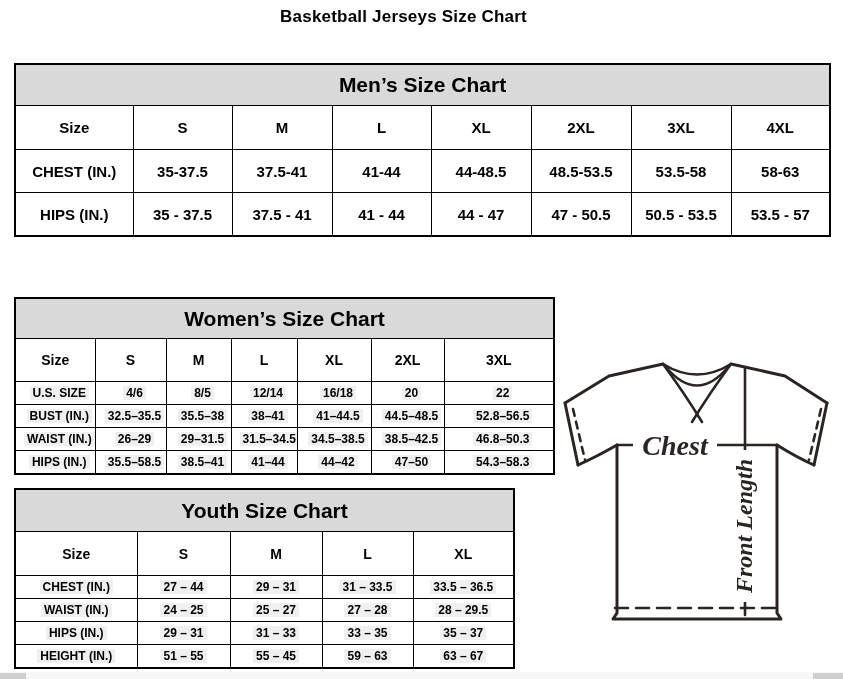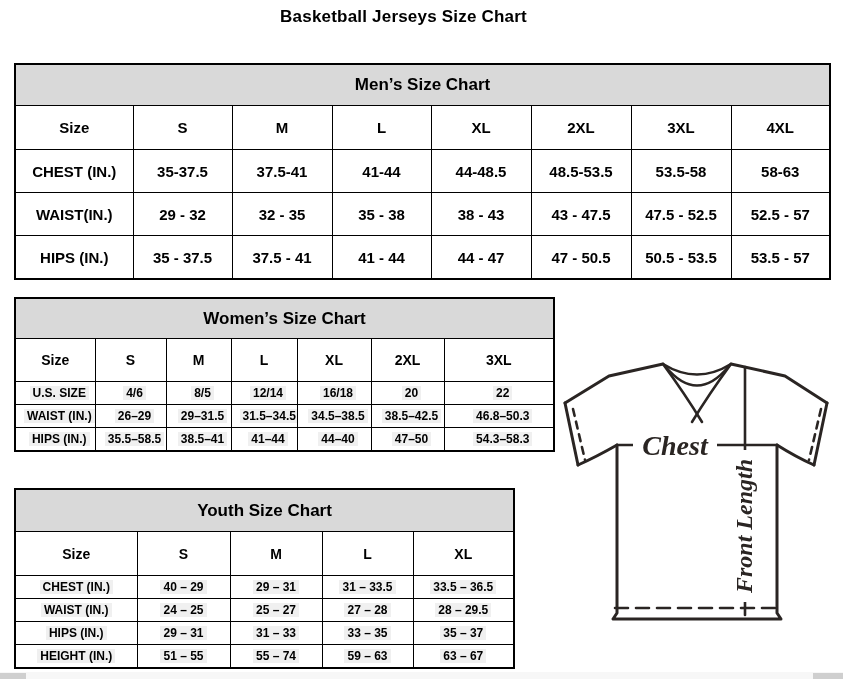--- a/index.html
+++ b/index.html
@@ -26,21 +26,21 @@
   th, td {
     border:1.5px solid #000;
     text-align:center;
     vertical-align:middle;
     padding:0;
     overflow:hidden;
     white-space:nowrap;
   }
   .band-row th {
     background:#d9d9d9;
-    font-size:17px;
+    font-size:21px;
     font-weight:bold;
   }
   .mens-table   { left:14px; top:63px;  width:815px; }
   .womens-table { left:14px; top:297px; width:539px; }
   .youth-table  { left:14px; top:488px; width:499px;border-radius:16px; }
 
   .mens-table .band-row th { height:40px; }
   .mens-table .size-row th { height:43px; font-size:15px; }
   .mens-table .data-row td { height:42px; font-size:15px; font-weight:bold; }
 
@@ -97,30 +97,20 @@
     <td>CHEST (IN.)</td>
     <td>35-37.5</td>
     <td>37.5-41</td>
     <td>41-44</td>
     <td>44-48.5</td>
     <td>48.5-53.5</td>
     <td>53.5-58</td>
     <td>58-63</td>
   </tr>
   <tr class="data-row">
-    <td>WAIST(IN.)</td>
-    <td>29 - 32</td>
-    <td>32 - 35</td>
-    <td>35 - 38</td>
-    <td>38 - 43</td>
-    <td>43 - 47.5</td>
-    <td>47.5 - 52.5</td>
-    <td>52.5 - 57</td>
-  </tr>
-  <tr class="data-row">
     <td>HIPS (IN.)</td>
     <td>35 - 37.5</td>
     <td>37.5 - 41</td>
     <td>41 - 44</td>
     <td>44 - 47</td>
     <td>47 - 50.5</td>
     <td>50.5 - 53.5</td>
     <td>53.5 - 57</td>
   </tr>
 </tbody>
@@ -152,34 +142,43 @@
   <tr class="data-row">
     <td><span class="shade">U.S. SIZE</span></td>
     <td><span class="shade">4/6</span></td>
     <td><span class="shade">8/5</span></td>
     <td><span class="shade">12/14</span></td>
     <td><span class="shade">16/18</span></td>
     <td><span class="shade">20</span></td>
     <td><span class="shade">22</span></td>
   </tr>
   <tr class="data-row">
+    <td><span class="shade">BUST (IN.)</span></td>
+    <td><span class="shade">32.5–35.5</span></td>
+    <td><span class="shade">35.5–38</span></td>
+    <td><span class="shade">38–41</span></td>
+    <td><span class="shade">41–44.5</span></td>
+    <td><span class="shade">44.5–48.5</span></td>
+    <td><span class="shade">52.8–56.5</span></td>
+  </tr>
+  <tr class="data-row">
     <td><span class="shade">WAIST (IN.)</span></td>
     <td><span class="shade">26–29</span></td>
     <td><span class="shade">29–31.5</span></td>
     <td><span class="shade">31.5–34.5</span></td>
     <td><span class="shade">34.5–38.5</span></td>
     <td><span class="shade">38.5–42.5</span></td>
     <td><span class="shade">46.8–50.3</span></td>
   </tr>
   <tr class="data-row">
     <td><span class="shade">HIPS (IN.)</span></td>
     <td><span class="shade">35.5–58.5</span></td>
     <td><span class="shade">38.5–41</span></td>
     <td><span class="shade">41–44</span></td>
-    <td><span class="shade">44–40</span></td>
+    <td><span class="shade">44–42</span></td>
     <td><span class="shade">47–50</span></td>
     <td><span class="shade">54.3–58.3</span></td>
   </tr>
 </tbody>
   </table>
 
 <table class="youth-table">
   <colgroup>
     <col style="width:122px">
       <col style="width:93px">
@@ -193,21 +192,21 @@
   </tr>
   <tr class="size-row">
     <th>Size</th>
     <th>S</th>
     <th>M</th>
     <th>L</th>
     <th>XL</th>
   </tr>
   <tr class="data-row">
     <td><span class="shade">CHEST (IN.)</span></td>
-    <td><span class="shade">40 – 29</span></td>
+    <td><span class="shade">27 – 44</span></td>
     <td><span class="shade">29 – 31</span></td>
     <td><span class="shade">31 – 33.5</span></td>
     <td><span class="shade">33.5 – 36.5</span></td>
   </tr>
   <tr class="data-row">
     <td><span class="shade">WAIST (IN.)</span></td>
     <td><span class="shade">24 – 25</span></td>
     <td><span class="shade">25 – 27</span></td>
     <td><span class="shade">27 – 28</span></td>
     <td><span class="shade">28 – 29.5</span></td>
@@ -215,21 +214,21 @@
   <tr class="data-row">
     <td><span class="shade">HIPS (IN.)</span></td>
     <td><span class="shade">29 – 31</span></td>
     <td><span class="shade">31 – 33</span></td>
     <td><span class="shade">33 – 35</span></td>
     <td><span class="shade">35 – 37</span></td>
   </tr>
   <tr class="data-row">
     <td><span class="shade">HEIGHT (IN.)</span></td>
     <td><span class="shade">51 – 55</span></td>
-    <td><span class="shade">55 – 74</span></td>
+    <td><span class="shade">55 – 45</span></td>
     <td><span class="shade">59 – 63</span></td>
     <td><span class="shade">63 – 67</span></td>
   </tr>
 </tbody>
   </table>
 
 <div class="jersey-wrap">
   <svg width="282" height="268" viewBox="0 0 282 268" xmlns="http://www.w3.org/2000/svg">
     <g fill="none" stroke="#2a2523" stroke-width="3" stroke-linejoin="round" stroke-linecap="round">
 

